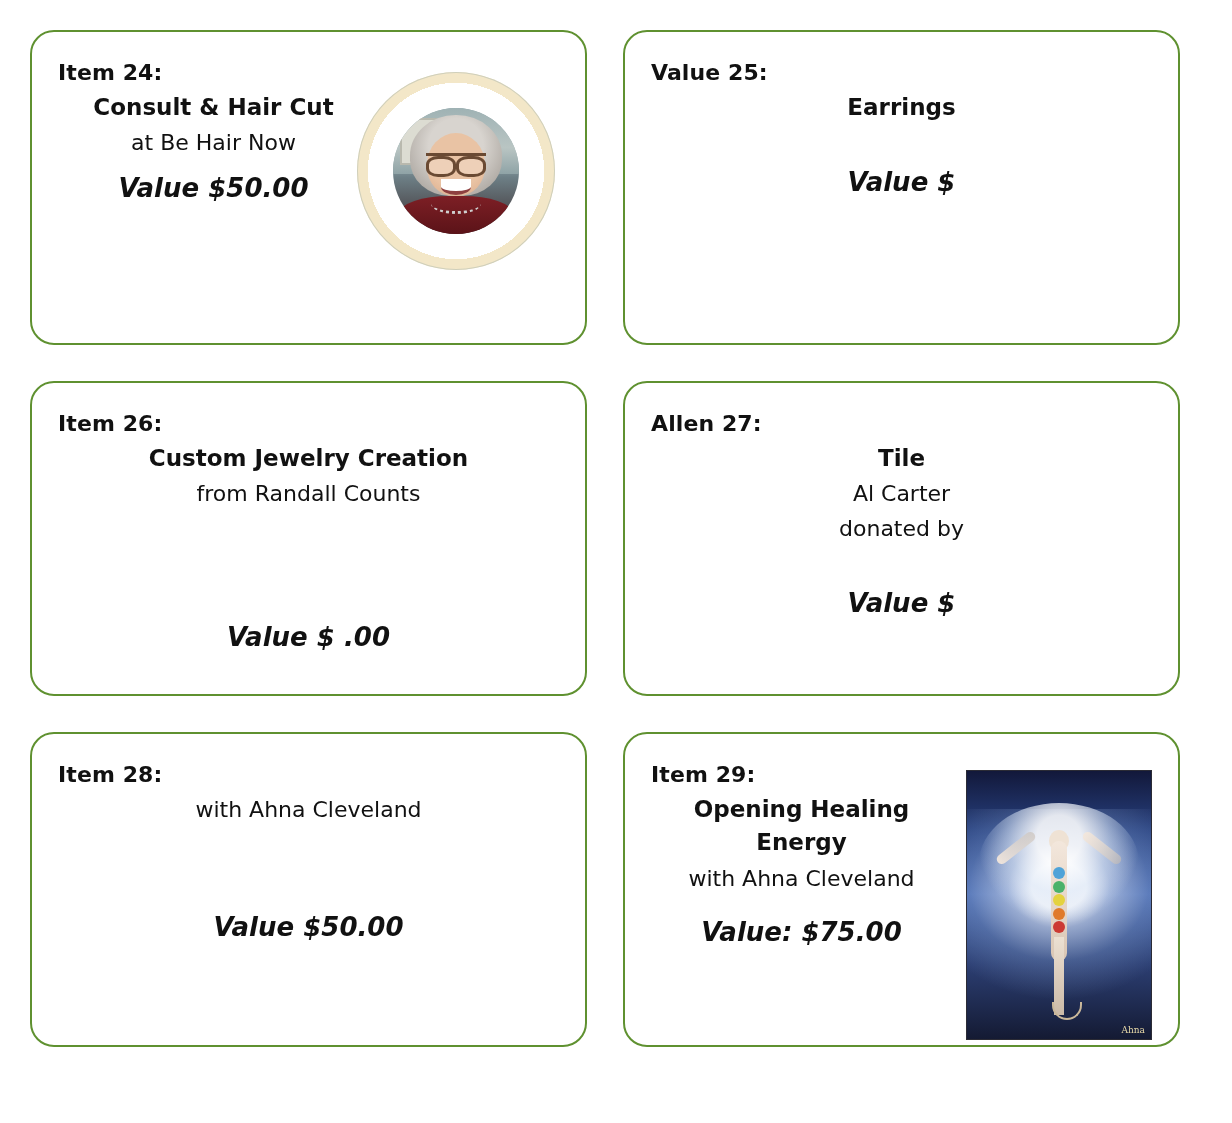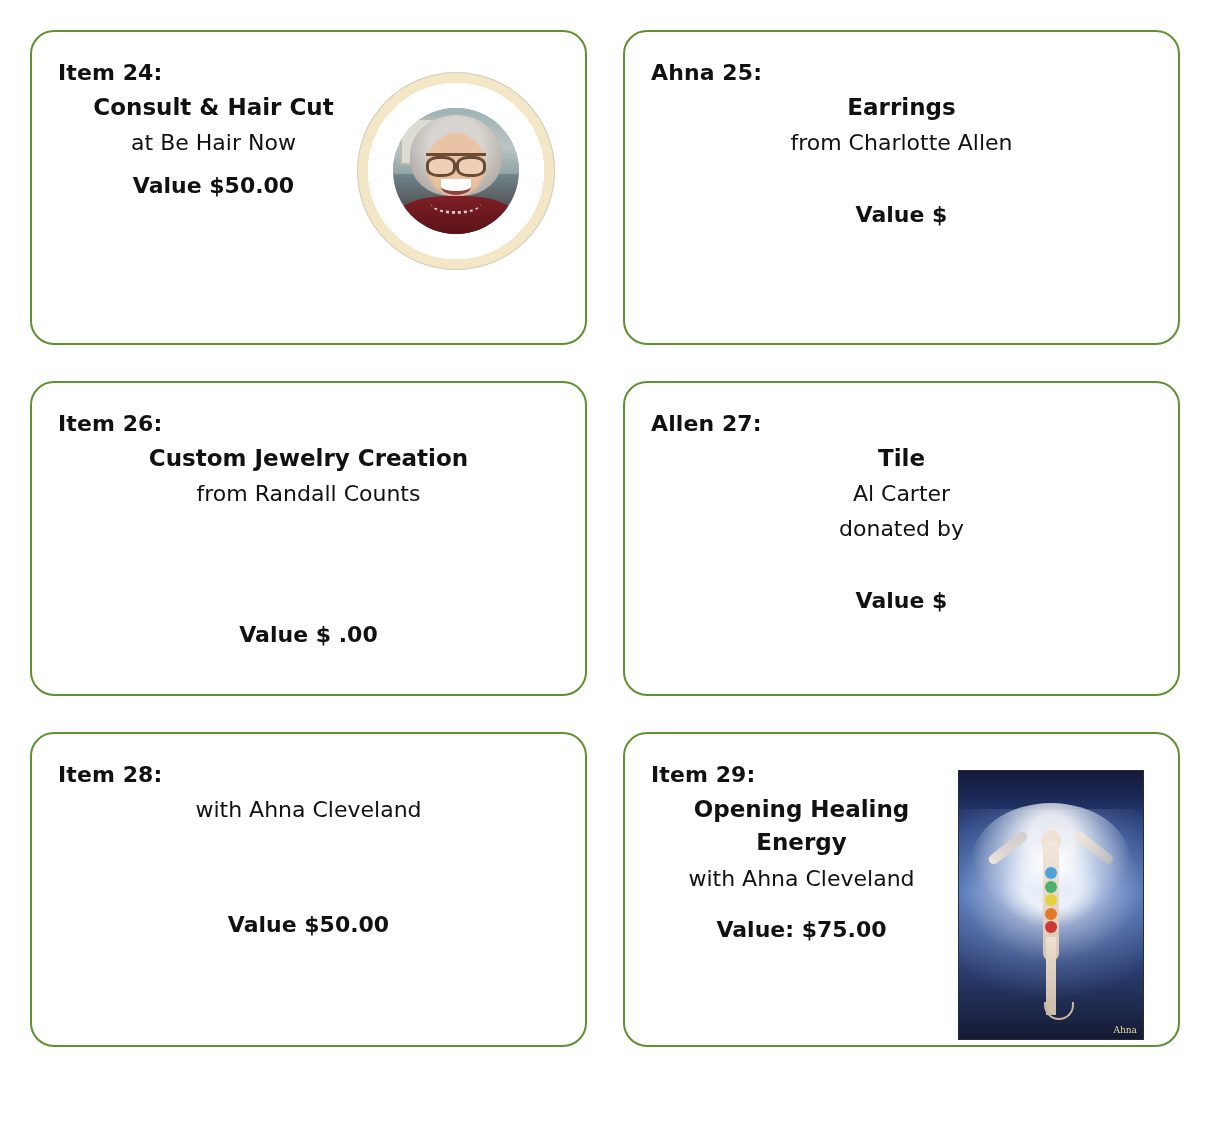--- a/index.html
+++ b/index.html
@@ -64,22 +64,23 @@
     font-weight: bold;
     line-height: 1.45;
     margin: 4px 0 0 0;
   }
   .sub {
     font-size: 22px;
     line-height: 1.5;
     margin: 2px 0 0 0;
   }
   .value {
-    font-size: 22px;
+    font-size: 26px;
     font-weight: bold;
+    font-style: italic;
     margin-top: 22px;
   }
   .value.tight {
     margin-top: 14px;
   }
   .value.far {
     margin-top: 112px;
   }
   .value.far2 {
     margin-top: 86px;
@@ -176,21 +177,21 @@
     left: 30%; bottom: 16%;
     width: 40%; height: 14%;
     border-bottom: 3px dotted #cfcfcf;
     border-radius: 0 0 60% 60%;
   }
 
   
   .photo-rect {
     position: absolute;
     top: 8px;
-    right: 8px;
+    right: 0px;
     width: 184px;
     height: 268px;
     border: 1px solid #2b2b35;
     background: linear-gradient(180deg, #12183a 0%, #27407e 22%, #4b6bb0 46%, #2c3f73 72%, #141a33 100%);
     overflow: hidden;
   }
   .photo-rect .glow {
     position: absolute;
     left: 50%; top: 14%;
     transform: translateX(-50%);
@@ -290,24 +291,23 @@
             <div class="smile"></div>
             <div class="shirt"></div>
             <div class="necklace"></div>
           </div>
         </div>
       </div>
     </div>
 
     <div class="card">
       <div class="card-inner">
-        <div class="item-label">Ahna 25:</div>
+        <div class="item-label">Value 25:</div>
         <div class="lines">
           <div class="title">Earrings</div>
-          <div class="sub">from Charlotte Allen</div>
           <div class="value mid">Value $</div>
         </div>
       </div>
     </div>
 
     <div class="card">
       <div class="card-inner">
         <div class="item-label">Item 26:</div>
         <div class="lines">
           <div class="title">Custom Jewelry Creation</div>

